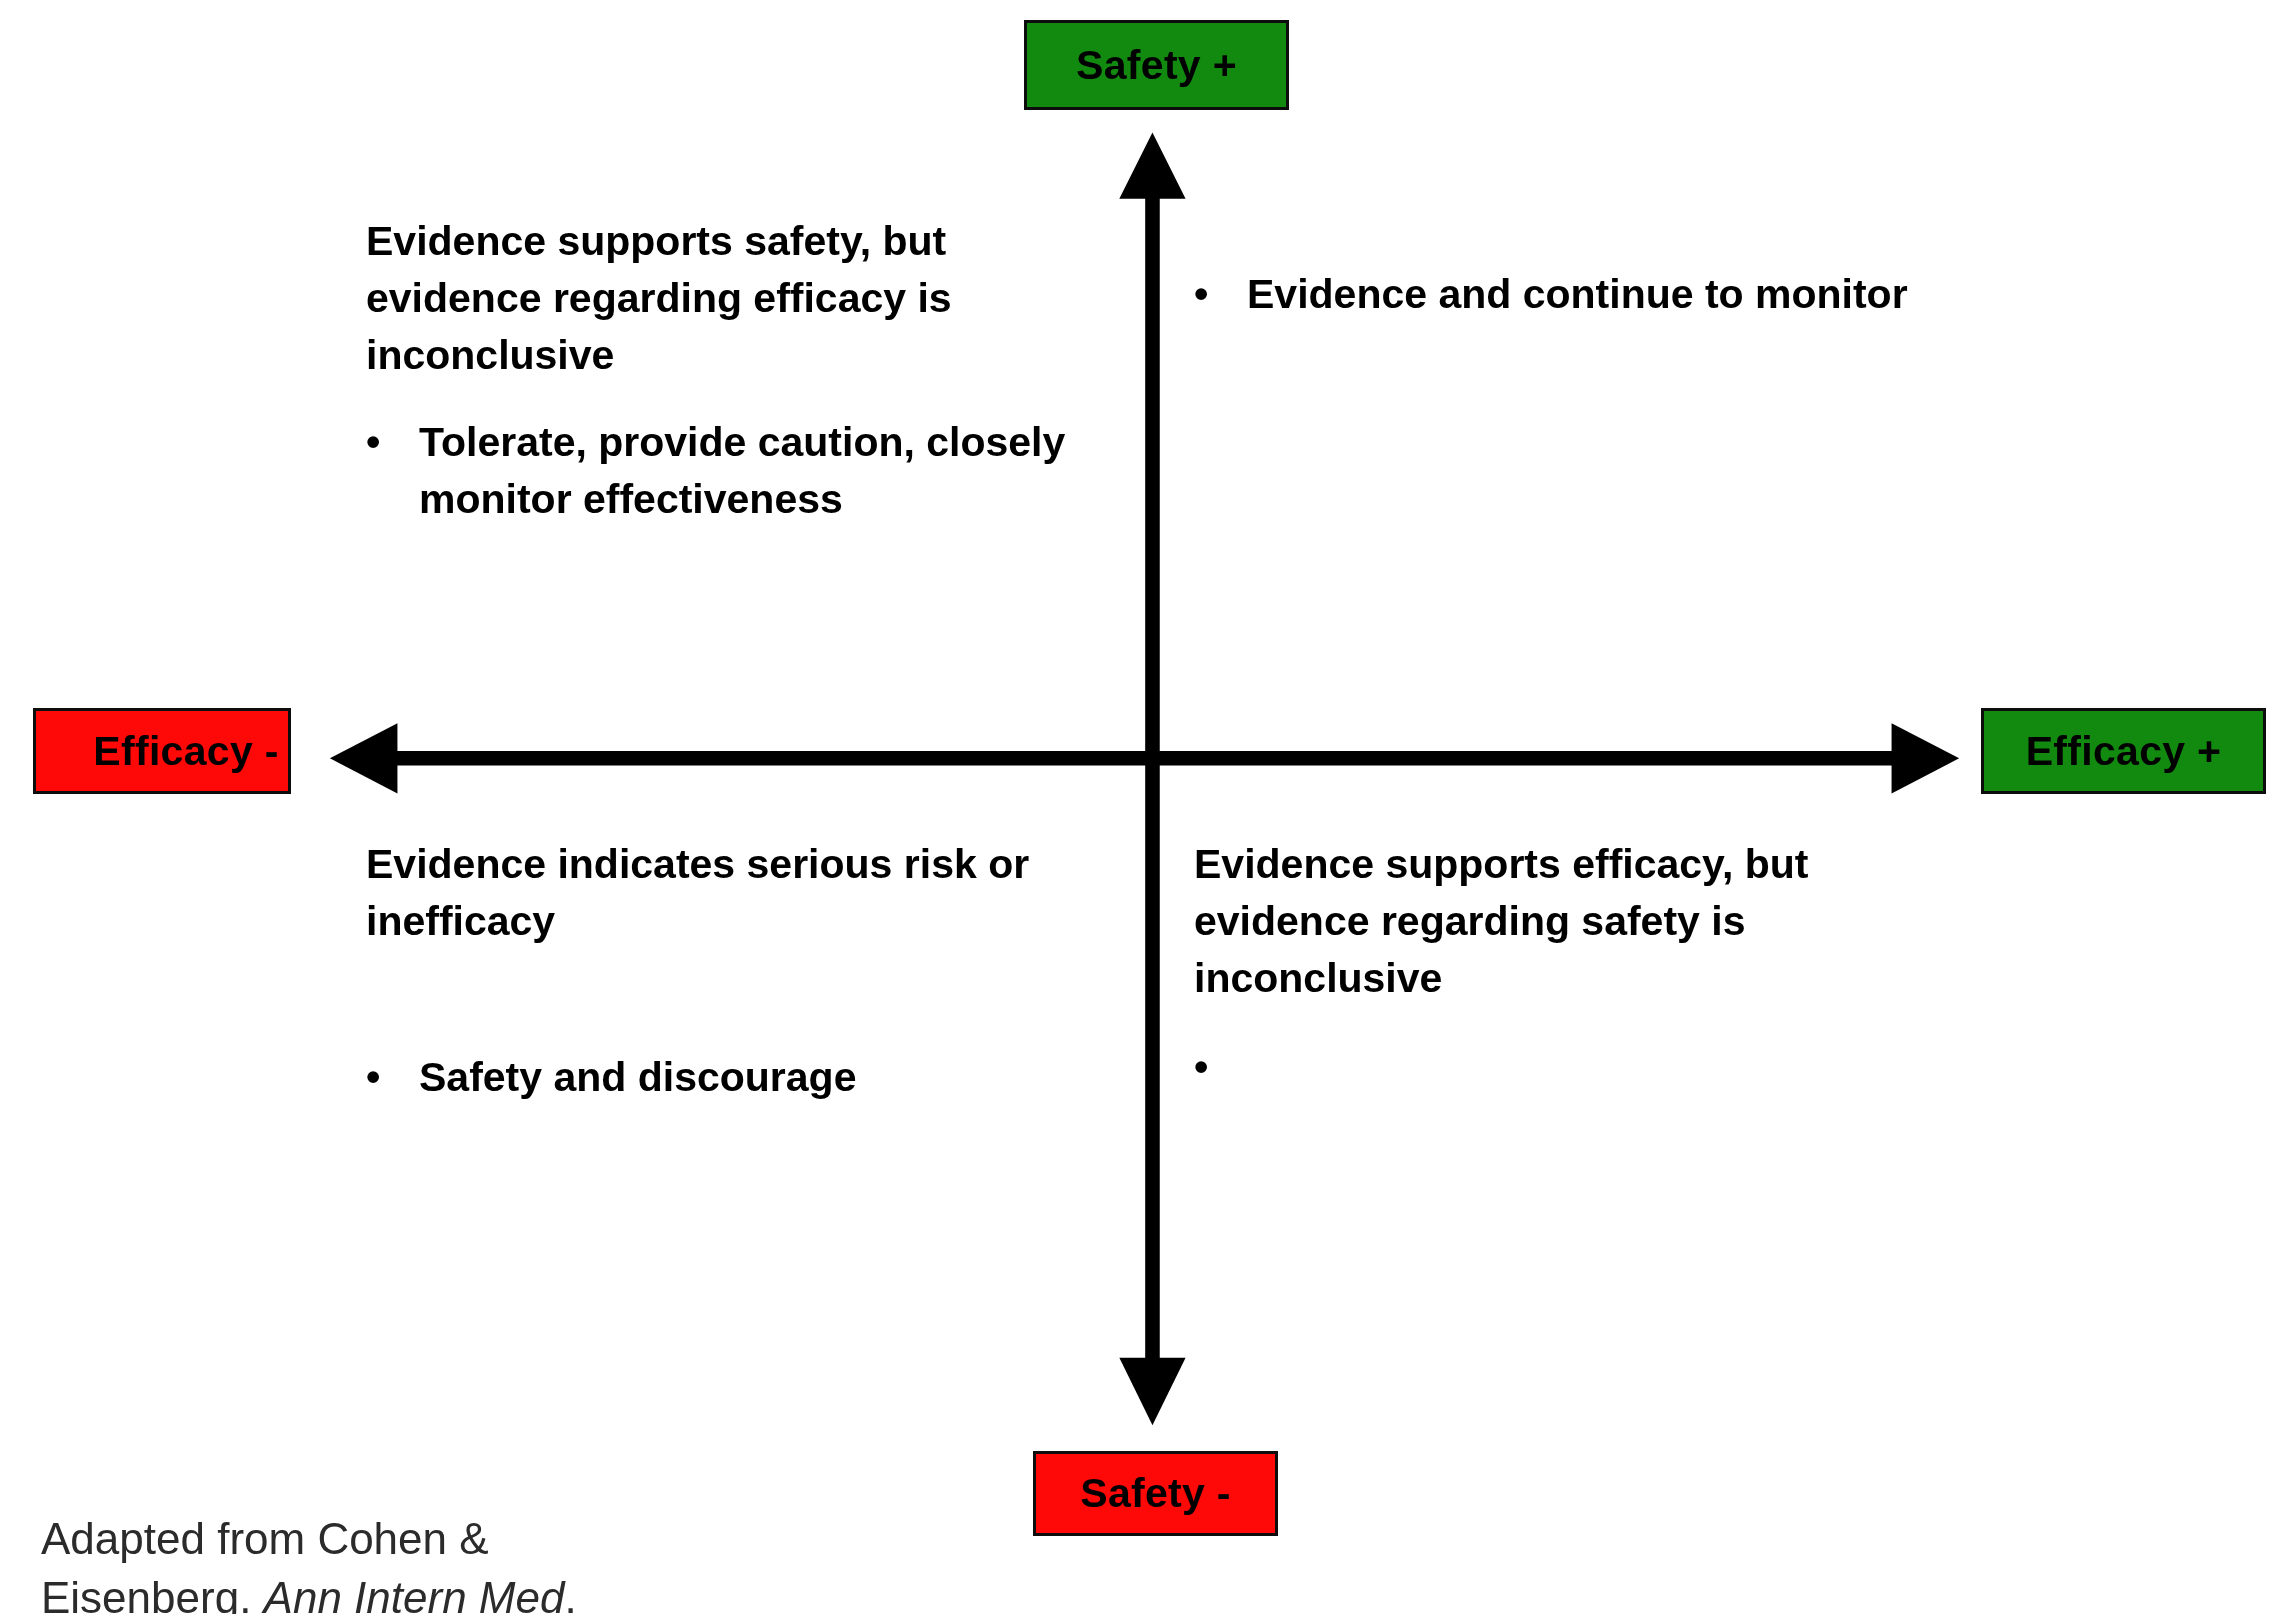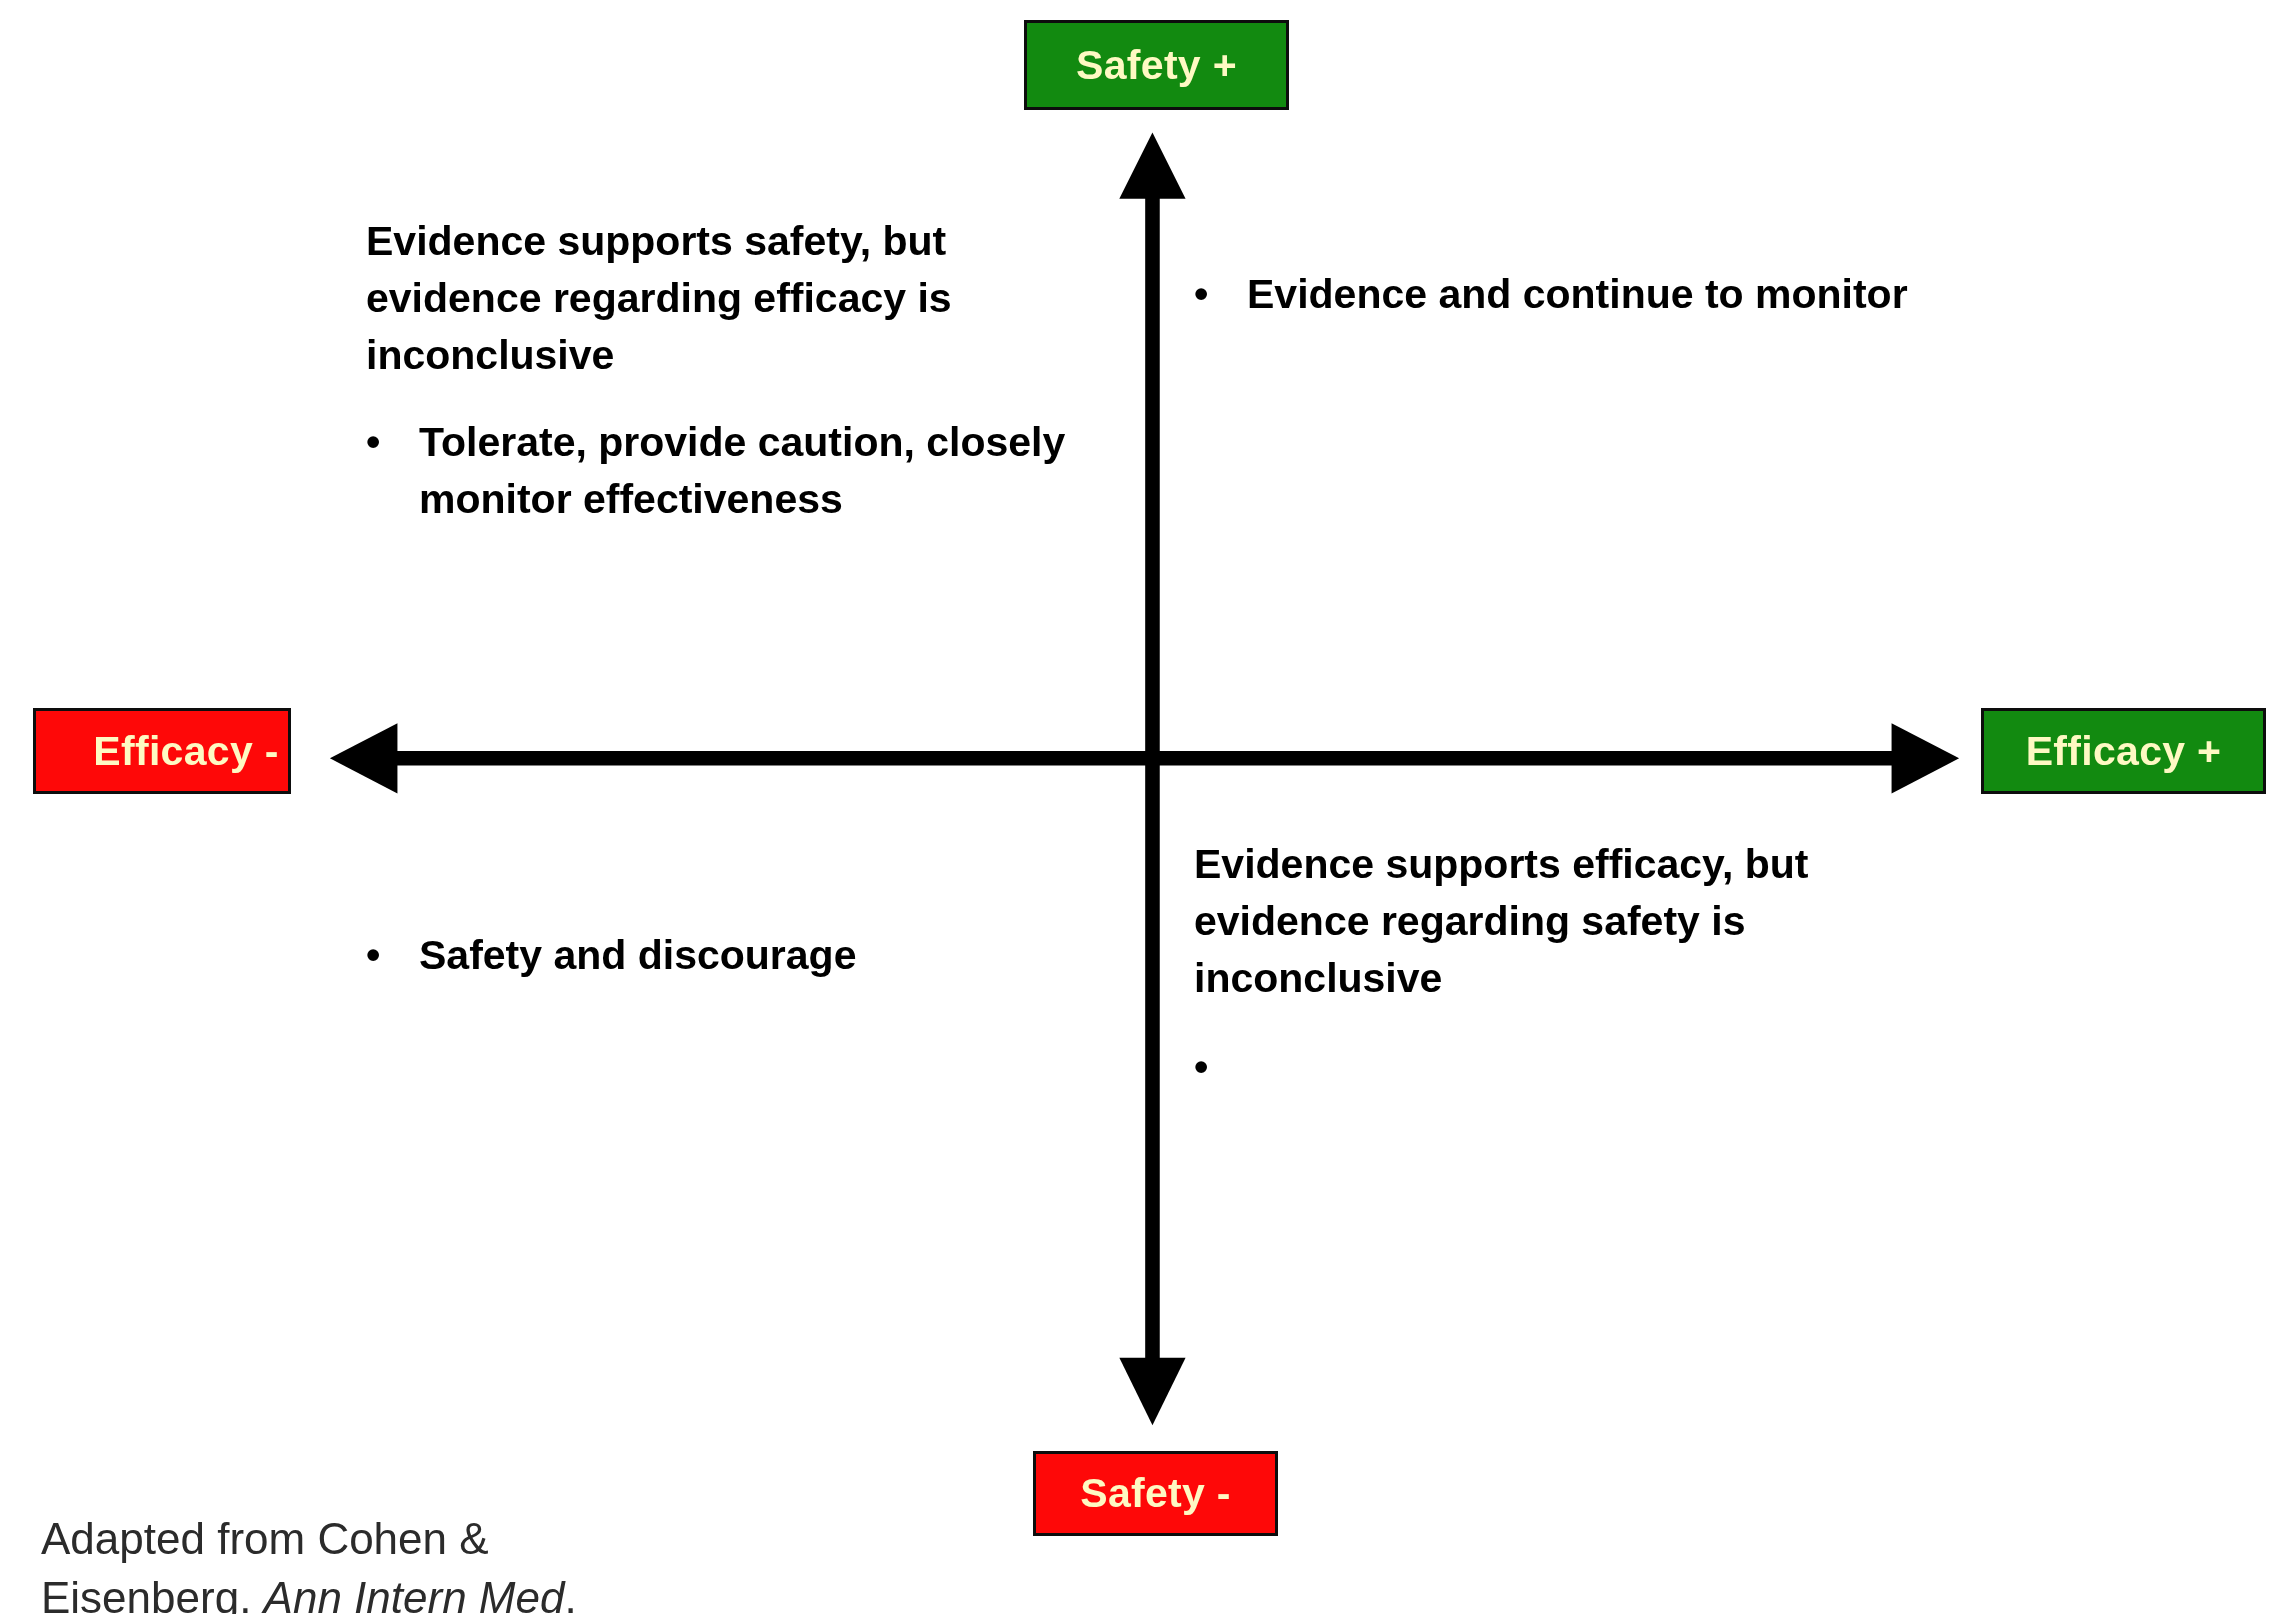--- a/index.html
+++ b/index.html
@@ -34,21 +34,21 @@
   .axis-label-box {
     position: absolute;
     box-sizing: border-box;
     border: 3.3px solid #0d0d0d;
     display: flex;
     align-items: center;
     justify-content: center;
     font-weight: bold;
     font-size: 41px;
     letter-spacing: 0.3px;
-    color: #fef9c3;
+    color: #000000;
     white-space: nowrap;
   }
   .box-green { background: #128A10; }
   .box-red   { background: #FE0808; }
 
   #label-safety-plus {
     left: 1024px; top: 20px;
     width: 265px; height: 90px;
   }
   #label-safety-minus {
@@ -171,20 +171,21 @@
   <div id="quad-top-right" class="quadrant">
     <ul class="quad-bullets">
       <li>
         <span class="bullet-dot">•</span>
         <span>Evidence and continue to monitor</span>
       </li>
     </ul>
   </div>
 
   <div id="quad-bottom-left" class="quadrant">
+    <p class="quad-head">Evidence indicates serious risk or inefficacy</p>
     <ul class="quad-bullets">
       <li>
         <span class="bullet-dot">•</span>
         <span>Safety and discourage</span>
       </li>
     </ul>
   </div>
 
   <div id="quad-bottom-right" class="quadrant">
     <p class="quad-head">Evidence supports efficacy, but evidence regarding safety is inconclusive</p>

